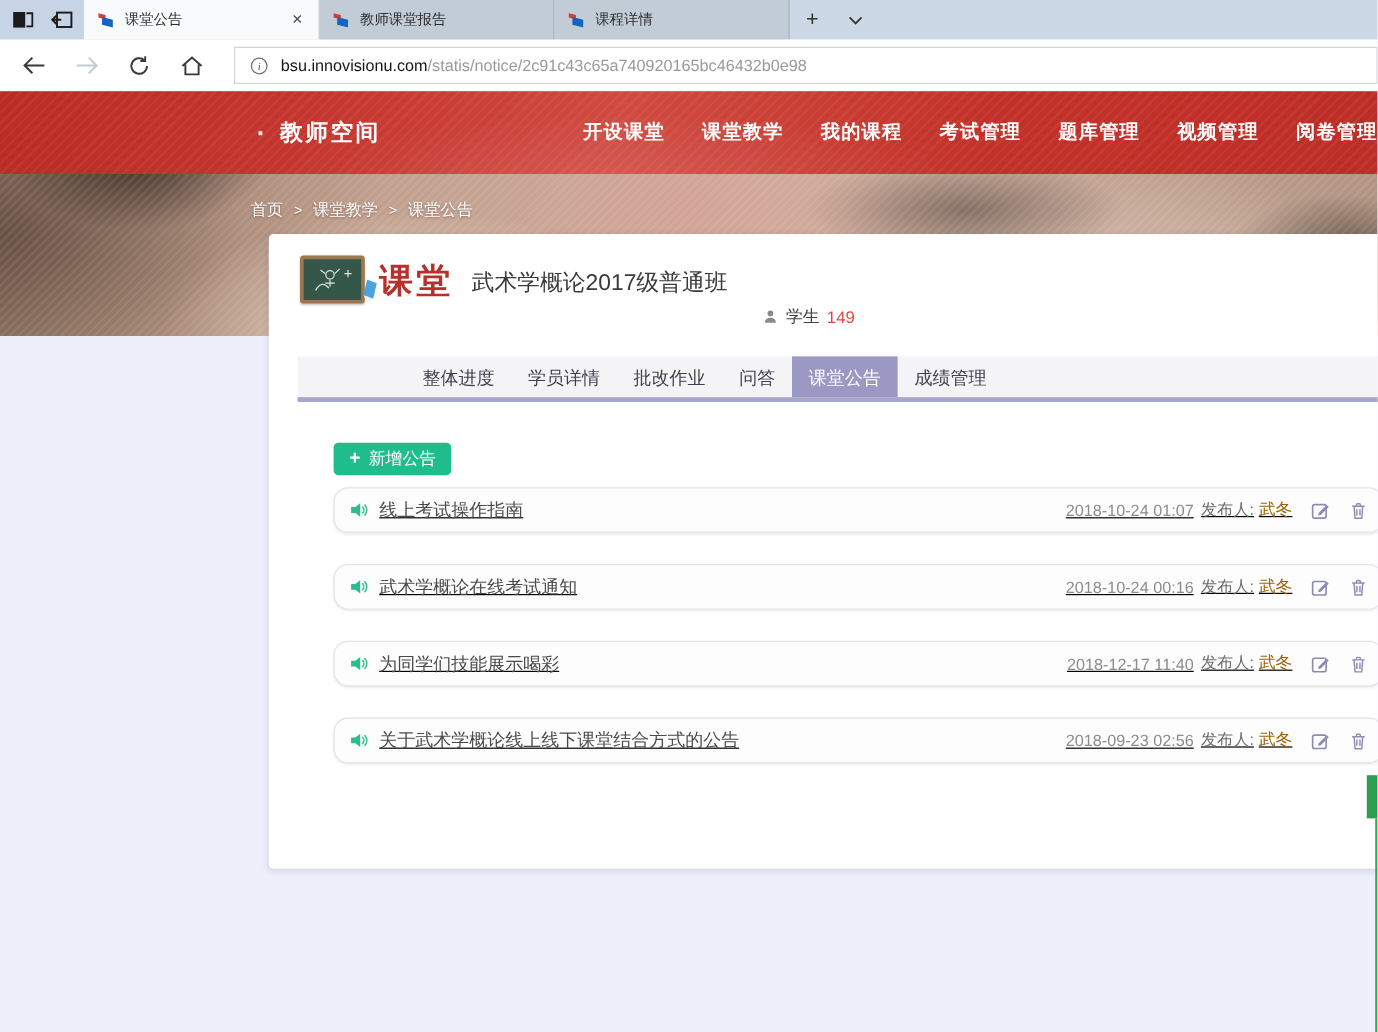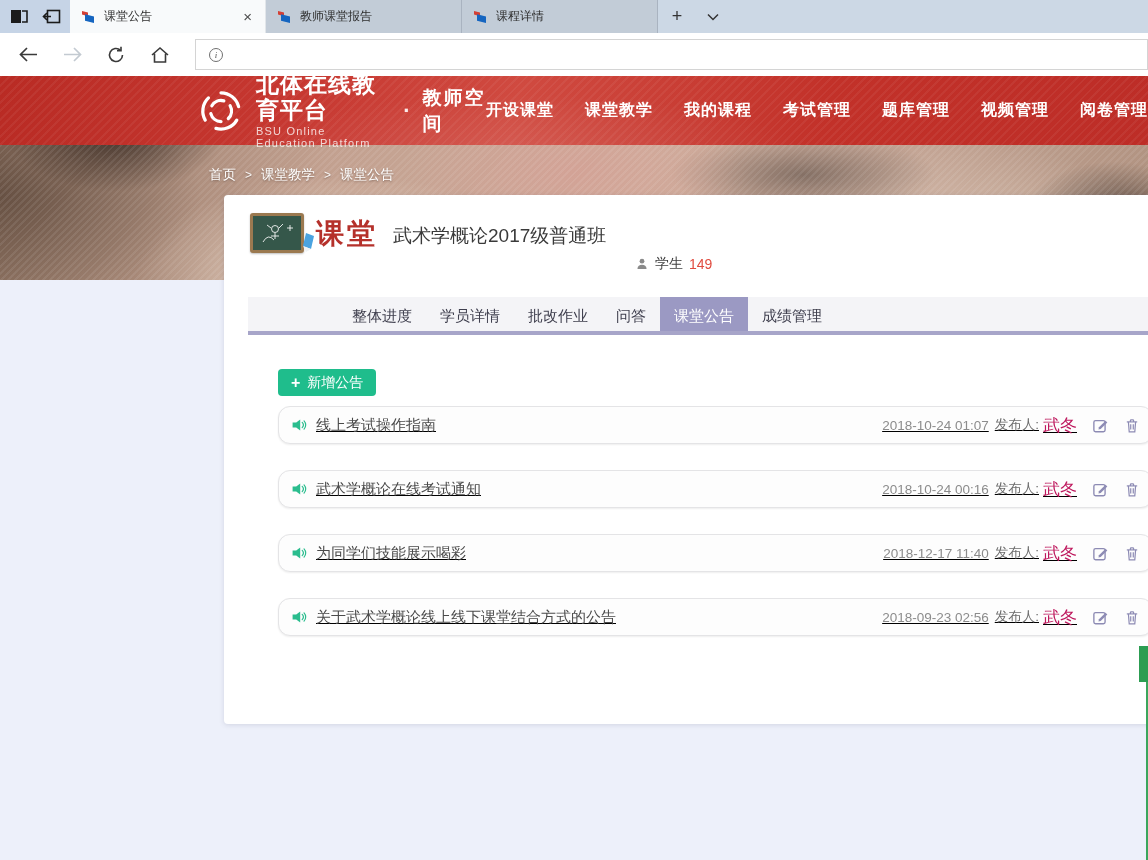--- a/index.html
+++ b/index.html
@@ -126,21 +126,21 @@
   }
   .add-plus { font-size:16px; font-weight:bold; line-height:1; }
   .a-row {
     height:38px; display:flex; align-items:center;
     background:#fdfdfd; border:1px solid #e4e4e6; border-radius:12px;
     box-shadow:0 1px 2px rgba(0,0,0,.07); margin-bottom:26px; padding:0 12px;text-decoration:underline;
   }
   .a-title { font-size:15px; color:#4a4a4a; margin-left:9px; flex:1; cursor:pointer; }
   .a-date { font-size:13.5px; color:#8c8c8c; white-space:nowrap; }
   .a-publabel { font-size:13.5px; color:#6d6d6d; margin-left:6px; white-space:nowrap; }
-  .a-pub { font-size:17px; color:#be185d; margin-left:4px; white-space:nowrap; }
+  .a-pub { font-size:14px; color:#a16207; margin-left:4px; white-space:nowrap; }
   .row-icon { margin-left:15px; cursor:pointer; }
 
   
   .edge-widget { position:absolute; right:0; top:646px; width:9px; height:36px; background:#2c9d52; z-index:5; }
   .edge-line { position:absolute; right:0; top:682px; width:2px; height:178px; background:#3aa65c; z-index:5; }
 </style>
 </head>
 <body>
 
 <div class="chrome-tabs">
@@ -215,42 +215,27 @@
         <path d="M14 0.8 v4 h-4" fill="none" stroke="#3a3a3a" stroke-width="1.6"></path>
       </svg>
   </span>
   <span class="nav-btn">
     <svg width="20" height="18">
         <path d="M2 9 L10 2 l8 7 M4.5 7.8 V16 h11 V7.8" fill="none" stroke="#3a3a3a" stroke-width="1.6"></path>
       </svg>
   </span>
   <div class="url-box" role="textbox">
     <span class="info-circle">i</span>
+    <span>
+      <span class="url-domain">bsu.innovisionu.com</span><span class="url-path">/statis/notice/2c91c43c65a740920165bc46432b0e98</span>
+    </span>
   </div>
 </div>
 
 <div class="site-header">
-  <div class="brand">
-    <span>
-      <svg width="46" height="46" viewBox="0 0 48 48">
-        <g fill="none" stroke="#ffffff" stroke-width="3.4" stroke-linecap="round">
-          <path d="M24 5 a19 19 0 0 1 18.4 14.5"></path>
-          <path d="M24 5 a19 19 0 0 1 18.4 14.5" transform="rotate(120 24 24)"></path>
-          <path d="M24 5 a19 19 0 0 1 18.4 14.5" transform="rotate(240 24 24)"></path>
-          <path d="M24 13 a11 11 0 0 1 10.6 8.3" transform="rotate(60 24 24)"></path>
-          <path d="M24 13 a11 11 0 0 1 10.6 8.3" transform="rotate(180 24 24)"></path>
-          <path d="M24 13 a11 11 0 0 1 10.6 8.3" transform="rotate(300 24 24)"></path>
-        </g>
-      </svg>
-    </span>
-    <span>
-      <div class="brand-title">北体在线教育平台</div>
-      <div class="brand-sub">BSU Online Education Platform</div>
-    </span>
-  </div>
   <span class="brand-sep">·</span>
   <span class="workspace">教师空间</span>
 
   <div class="top-nav">
     <span class="top-nav-item">开设课堂</span>
     <span class="top-nav-item">课堂教学</span>
     <span class="top-nav-item">我的课程</span>
     <span class="top-nav-item">考试管理</span>
     <span class="top-nav-item">题库管理</span>
     <span class="top-nav-item">视频管理</span>

